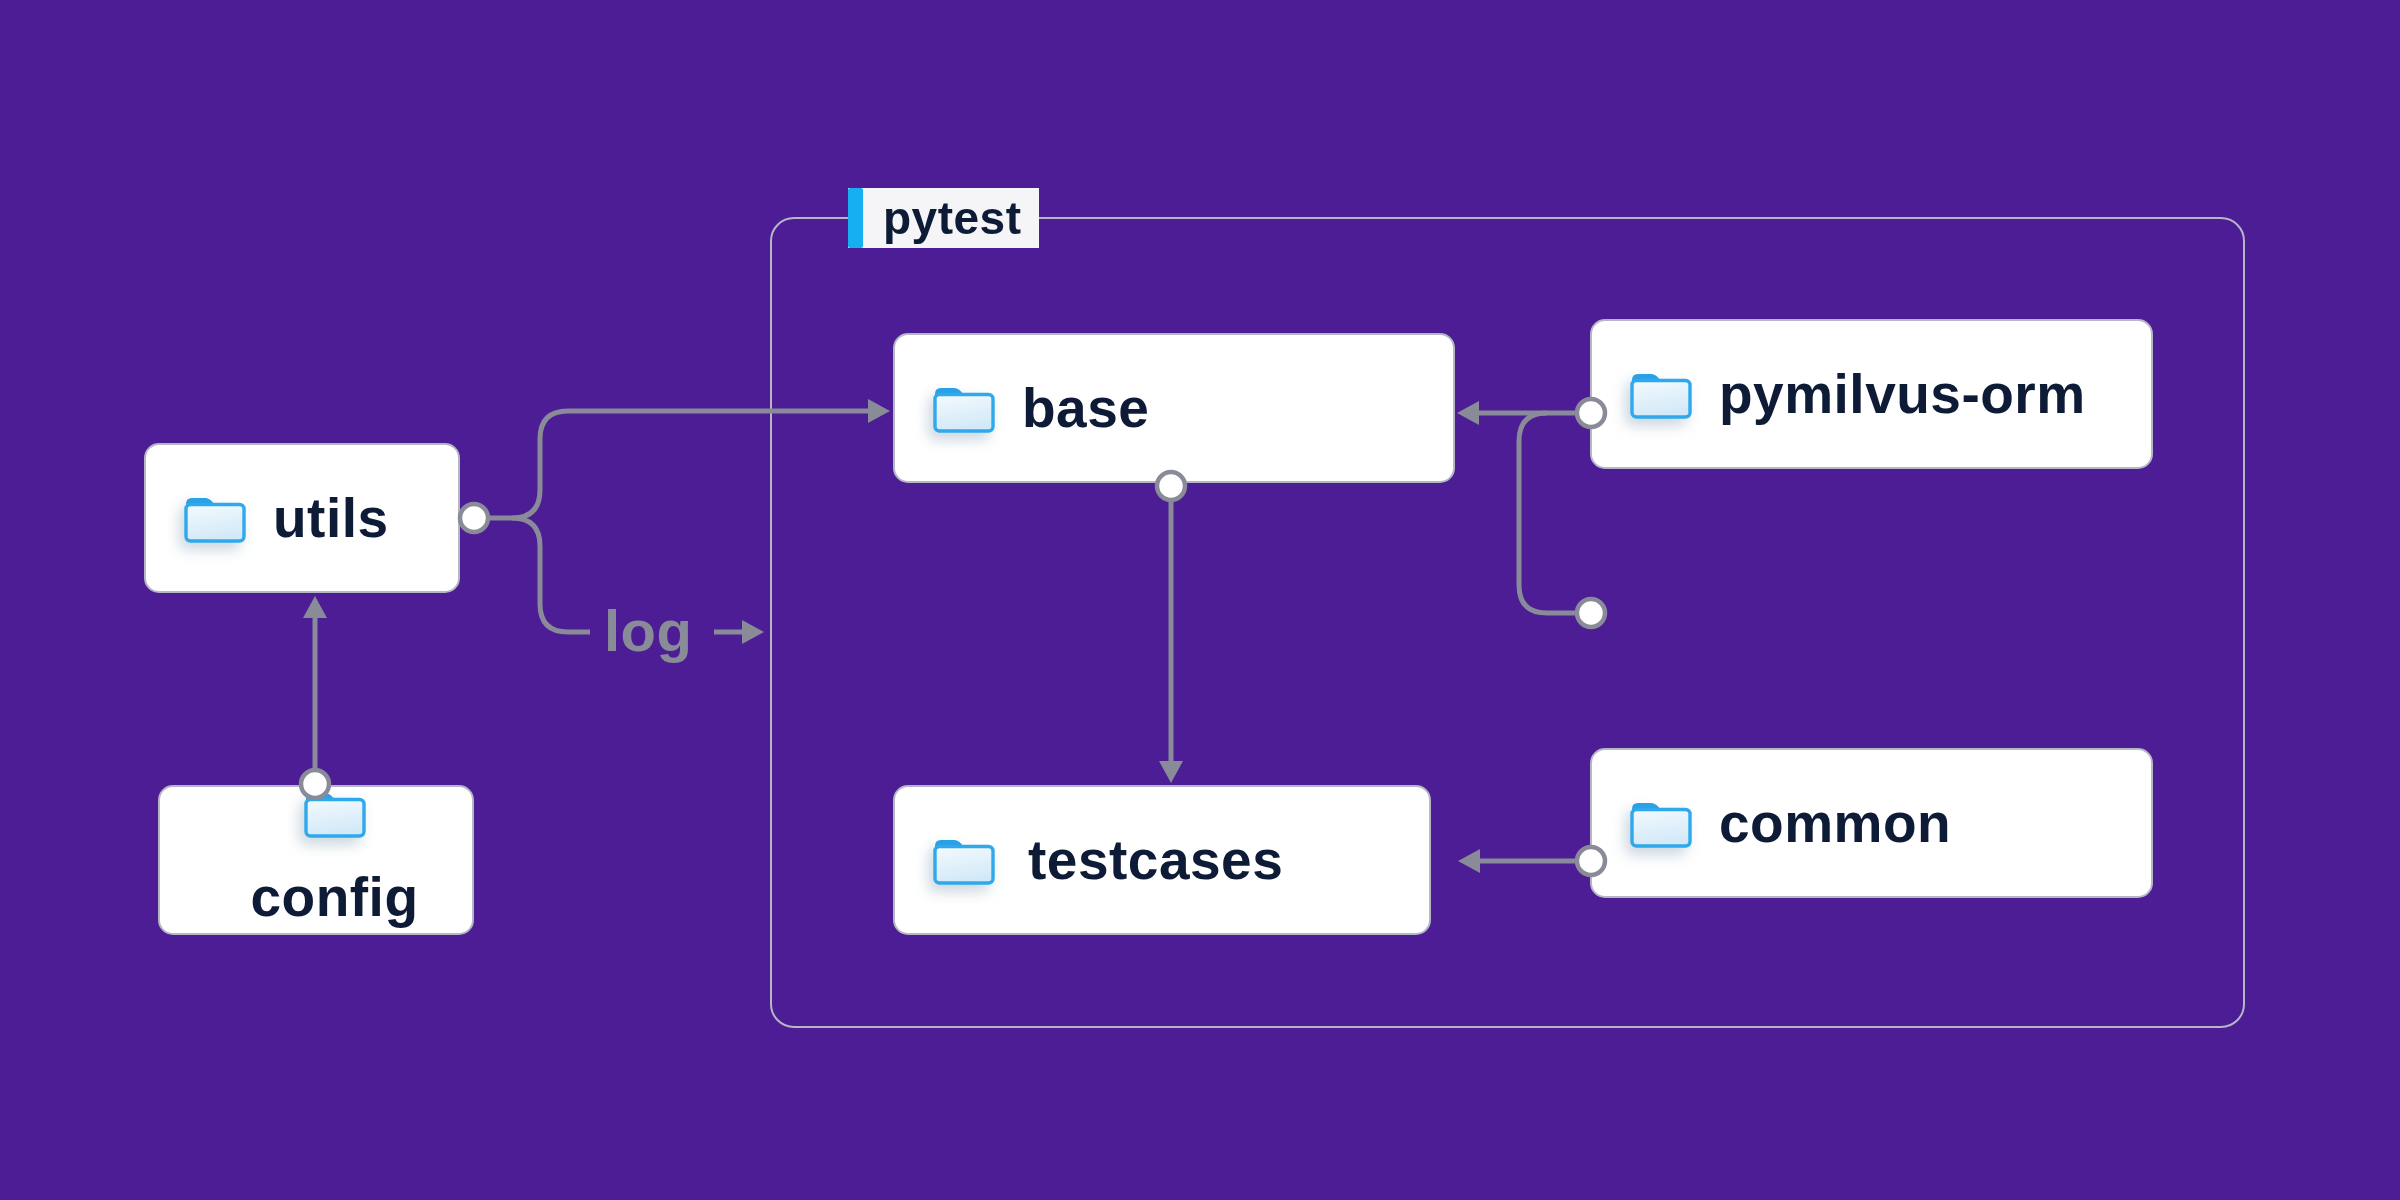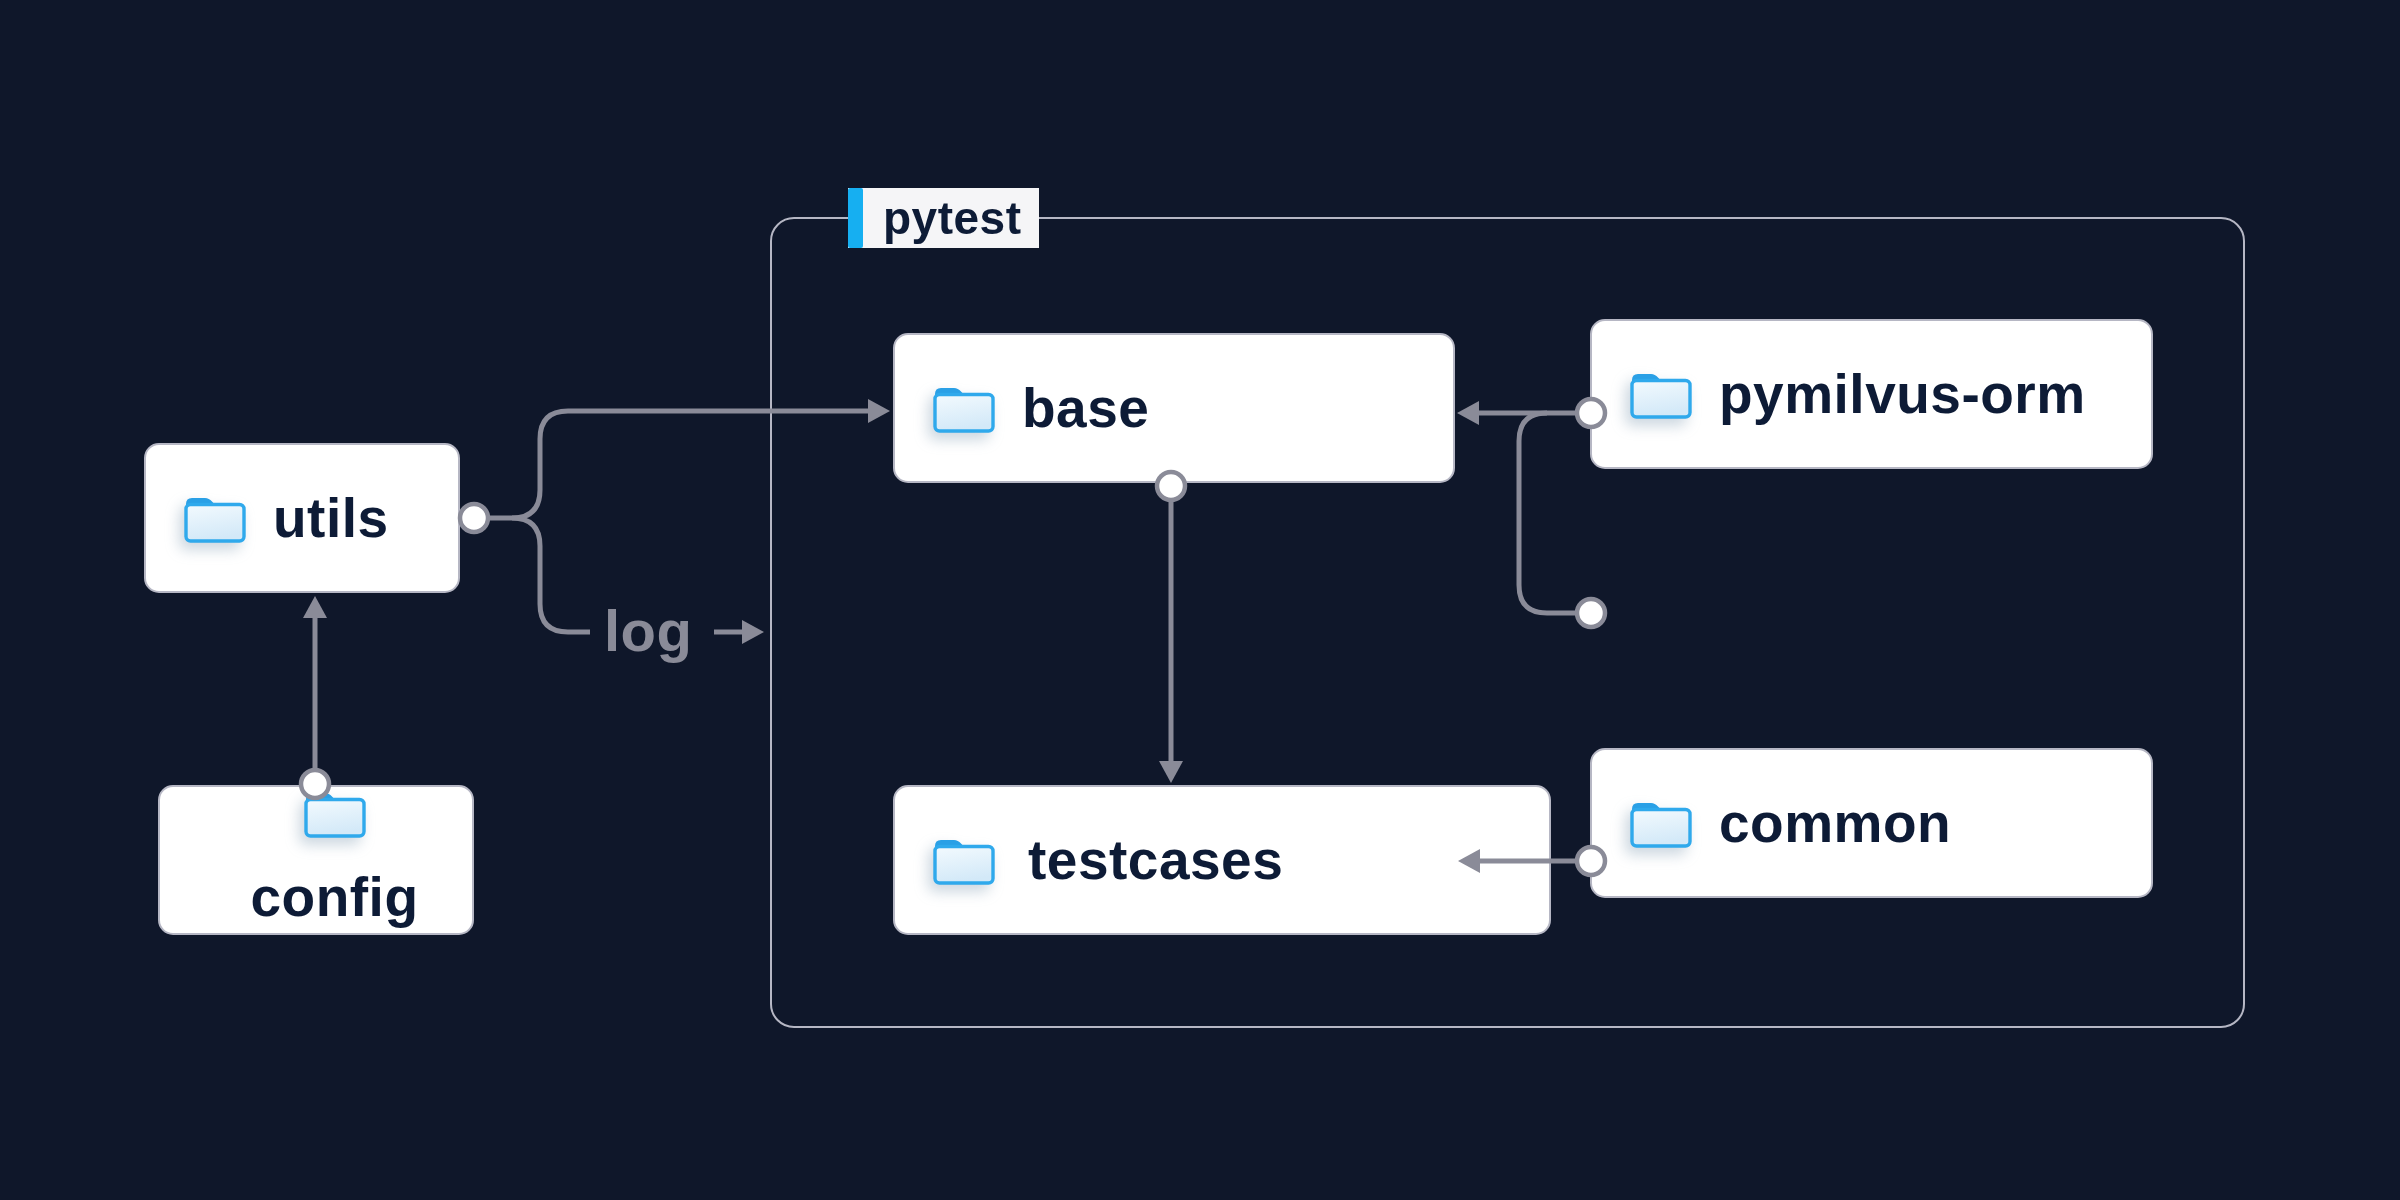--- a/index.html
+++ b/index.html
@@ -5,21 +5,21 @@
   html, body { margin: 0; padding: 0; }
   body {
     width: 2400px; height: 1200px;
     background: #f5f5f7;
     font-family: "Liberation Sans", sans-serif;
     overflow: hidden;
   }
   .canvas {
     position: relative;
     width: 2400px; height: 1200px;
-    background: #0f172a;
+    background: #4c1d95;
   }
   
   .group-box {
     position: absolute;
     left: 770px; top: 217px;
     width: 1475px; height: 811px;
     border: 2.5px solid #b6b7c4;
     border-radius: 24px;
     box-sizing: border-box;
   }
@@ -64,21 +64,21 @@
     letter-spacing: 0.5px;
     white-space: nowrap;
   }
   .folder {
     flex: 0 0 auto;
     filter: drop-shadow(-5px 7px 7px rgba(110, 140, 165, 0.35));
   }
   .node-utils     { left: 144px;  top: 443px; width: 316px; height: 150px; }
   .node-config    { left: 158px;  top: 785px; width: 316px; height: 150px; flex-direction: column; }
   .node-base      { left: 893px;  top: 333px; width: 562px; height: 150px; }
-  .node-testcases { left: 893px;  top: 785px; width: 658px; height: 150px; gap: 32px; }
+  .node-testcases { left: 893px;  top: 785px; width: 538px; height: 150px; gap: 32px; }
   .node-pymilvus  { left: 1590px; top: 319px; width: 563px; height: 150px; }
   .node-check     { left: 1590px; top: 538px; width: 563px; height: 150px; }
   .node-common    { left: 1590px; top: 748px; width: 563px; height: 150px; }
   
   .connector-layer {
     position: absolute;
     left: 0; top: 0;
     width: 2400px; height: 1200px;
     pointer-events: none;
     z-index: 5;

